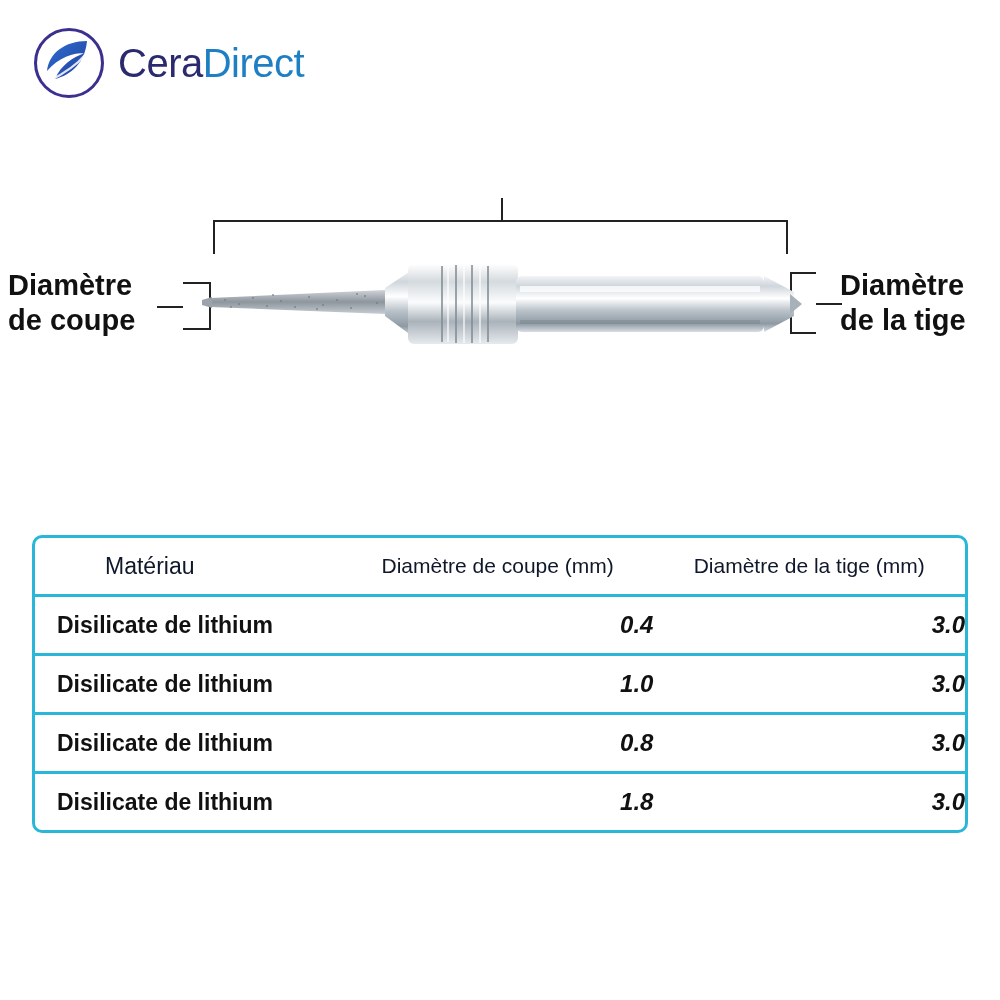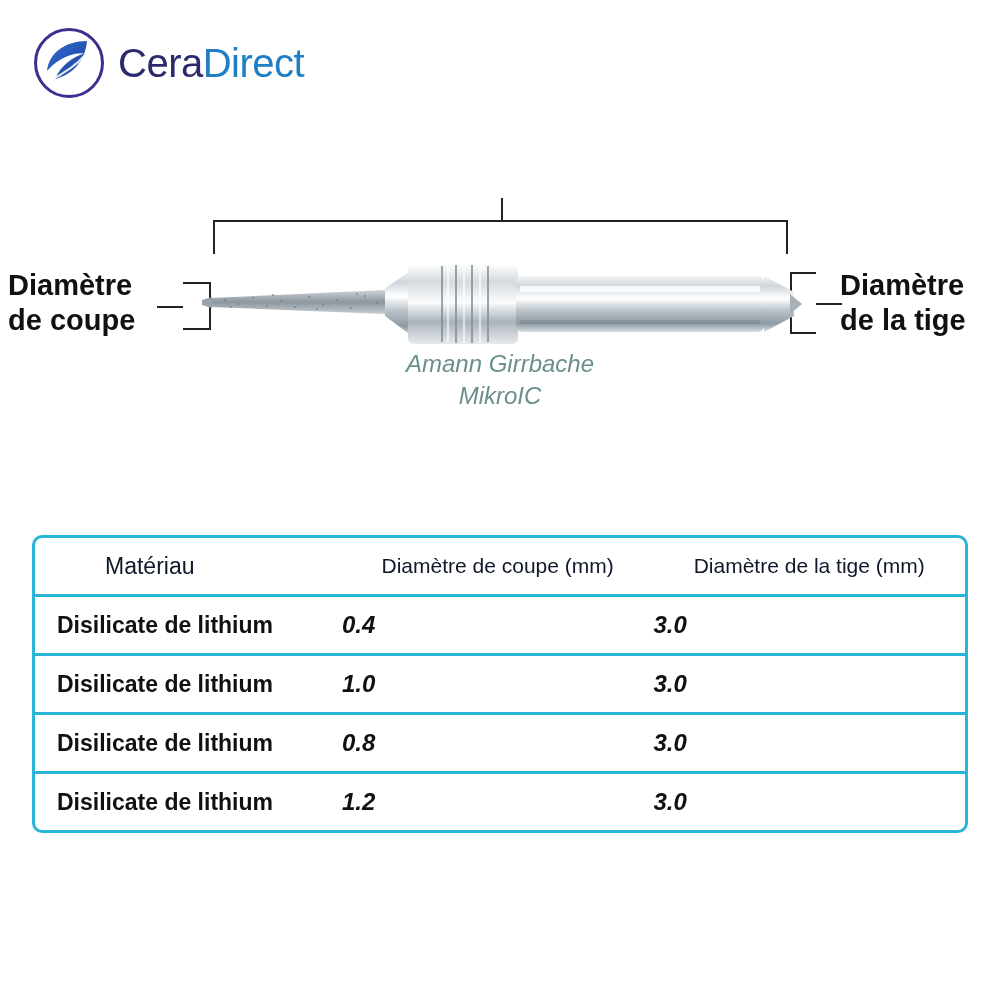--- a/index.html
+++ b/index.html
@@ -194,21 +194,21 @@
   }
   thead th.col-mat {
     font-size: 23px;
     text-align: left;
     padding-left: 70px;
   }
   tbody tr { border-bottom: 3px solid #29b6d8; }
   tbody tr:last-child { border-bottom: none; }
   tbody td {
     font-size: 23px;
-    text-align: left;
+    text-align: right;
     color: #111;
   }
   tbody td.col-mat {
     text-align: left;
     padding-left: 22px;
     font-weight: bold;
   }
   tbody td.num {
     font-style: italic;
     font-weight: bold;
@@ -324,22 +324,20 @@
       <rect x="336" y="26" width="248" height="56" rx="6" fill="url(#steel)"></rect>
 
       <path d="M584 26 L614 42 L614 66 L584 82 Z" fill="url(#steel)"></path>
       <path d="M610 44 L622 54 L610 64 Z" fill="#a8b1b8"></path>
 
       <rect x="340" y="36" width="240" height="6" fill="#ffffff" opacity="0.75"></rect>
       <rect x="340" y="70" width="240" height="4" fill="#78838b" opacity="0.45"></rect>
     </svg>
   </div>
 
-  <div class="caption" style="white-space: pre-line;">Amann Girrbache
-MikroIC</div>
 </div>
 
 <div class="table-wrap">
   <table>
     <colgroup>
         <col class="c1">
         <col class="c2">
         <col class="c3">
       </colgroup>
     <thead>
@@ -360,18 +358,18 @@
         <td class="num">1.0</td>
         <td class="num">3.0</td>
       </tr>
       <tr>
         <td class="col-mat">Disilicate de lithium</td>
         <td class="num">0.8</td>
         <td class="num">3.0</td>
       </tr>
       <tr>
         <td class="col-mat">Disilicate de lithium</td>
-        <td class="num">1.2</td>
+        <td class="num">1.8</td>
         <td class="num">3.0</td>
       </tr>
     </tbody>
   </table>
 </div>
 
 </body></html>

